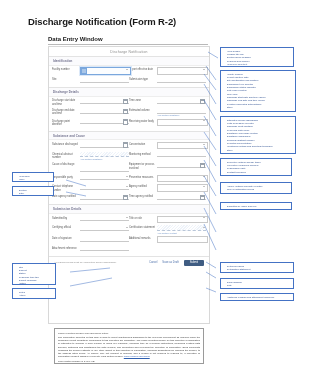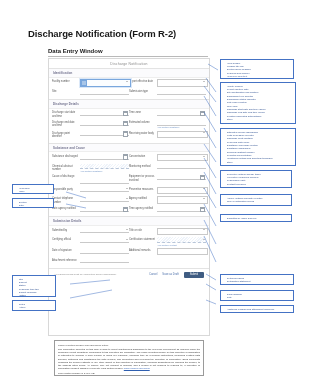--- a/index.html
+++ b/index.html
@@ -1,21 +1,21 @@
 <!DOCTYPE html>
 <html><head>
 <meta charset="utf-8">
 <style>
   html,body{margin:0;padding:0;}
   body{
     width:298px;height:386px;background:#ffffff;
     font-family:"Liberation Sans",sans-serif;
     color:#222;overflow:hidden;position:relative;
   }
-  .page{position:relative;width:298px;height:348px;margin-top:12px;}
+  .page{position:relative;width:298px;height:348px;}
 
   
   .doc-title{
     position:absolute;left:28px;top:16px;
     font-size:9.5px;font-weight:bold;letter-spacing:-.1px;color:#1a1a1a;
   }
   .sub-title{
     position:absolute;left:48px;top:36px;
     font-size:6px;font-weight:bold;color:#1a1a1a;
   }

